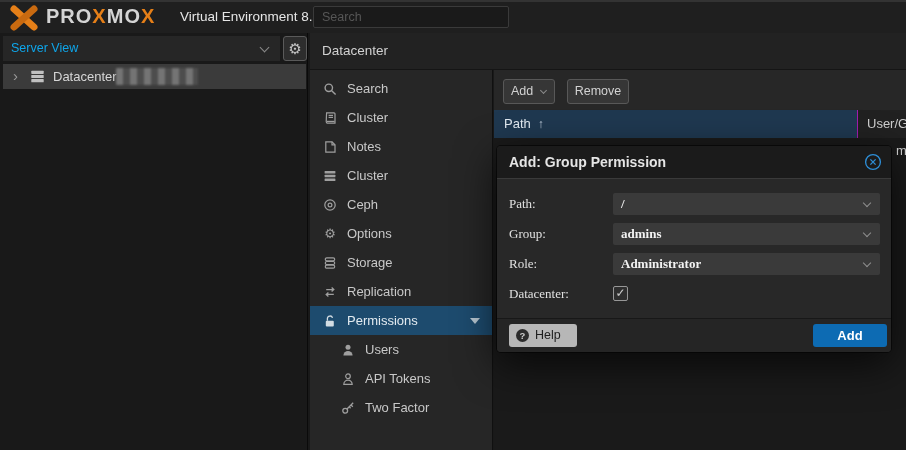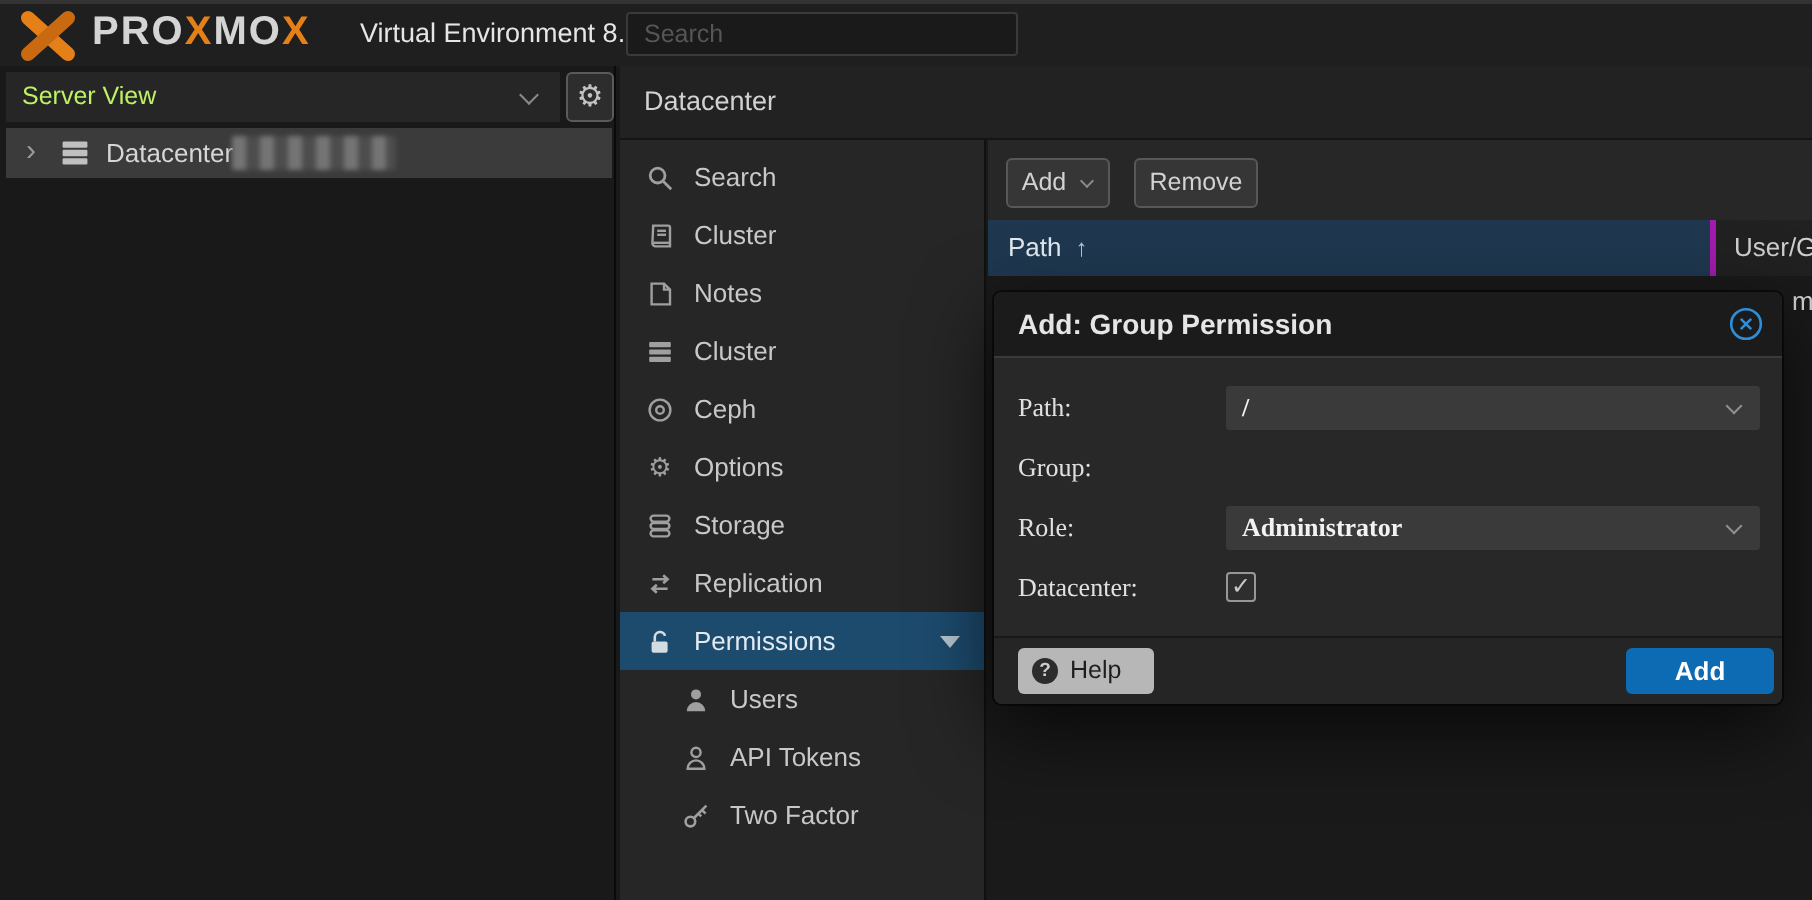--- a/index.html
+++ b/index.html
@@ -19,21 +19,21 @@
   .search-input{position:absolute;left:313px;top:4px;width:196px;height:22px;
                 background:#1a1a1a;border:1px solid #3a3a3a;color:#bdbdbd;
                 font-size:12.5px;padding:0 8px;outline:none;border-radius:2px;
                 font-family:"Liberation Sans",sans-serif;}
   .search-input::placeholder{color:#565656;}
 
   
   .sidebar{position:absolute;left:0;top:33px;width:308px;height:417px;background:#191919;
            border-right:1px solid #0a0a0a;}
   .view-bar{position:absolute;left:3px;top:3px;width:277px;height:25px;background:#262626;
-            color:#bef264;font-size:12.5px;line-height:25px;padding-left:8px;}
+            color:#0ea5e9;font-size:12.5px;line-height:25px;padding-left:8px;}
   .view-bar .chev{position:absolute;right:12px;top:8px;}
   .chev{width:7px;height:7px;border-right:1.5px solid #8a8a8a;border-bottom:1.5px solid #8a8a8a;
         transform:rotate(45deg);display:inline-block;}
   .gear-btn{position:absolute;left:283px;top:3px;width:24px;height:25px;background:#2d2d2d;
             border:1px solid #5a5a5a;border-radius:3px;color:#c3c3c3;text-align:center;
             line-height:23px;font-size:15px;cursor:pointer;}
   .tree-row{position:absolute;left:3px;top:31px;width:303px;height:25px;background:#3b3b3b;
             color:#d6d6d6;font-size:13px;line-height:25px;}
   .expander{position:absolute;left:10px;top:-1px;color:#9a9a9a;font-size:15px;}
   .tree-icon{position:absolute;left:27px;top:5px;color:#c0c0c0;}
@@ -70,21 +70,21 @@
   .toolbar{position:absolute;left:0;top:0;width:412px;height:40px;background:#272727;}
   .btn-dark{position:absolute;top:9px;height:25px;background:#363636;border:1px solid #585858;
             border-radius:3px;color:#d2d2d2;font-size:12.5px;line-height:22px;
             text-align:center;cursor:pointer;}
   .btn-add{left:9px;width:52px;padding-right:14px;}
   .btn-add .chev{position:absolute;right:8px;top:8px;width:5px;height:5px;}
   .btn-remove{left:73px;width:62px;}
   .table-header{position:absolute;left:0;top:40px;width:412px;height:28px;background:#212121;}
   .th-path{position:absolute;left:0;top:0;width:364px;height:28px;background:#1f3850;
            color:#e2eaf1;font-size:13px;line-height:28px;padding-left:10px;
-           border-right:3px solid #a21caf;cursor:pointer;}
+           border-right:1px solid #a21caf;cursor:pointer;}
   .sort{margin-left:7px;color:#b9c8d6;font-size:12px;}
   .th-user{position:absolute;left:365px;top:0;width:47px;height:28px;color:#cfcfcf;
            font-size:13px;line-height:28px;padding-left:8px;overflow:hidden;
            white-space:nowrap;cursor:pointer;}
   .table-body{position:absolute;left:0;top:68px;width:412px;height:312px;background:#1a1a1a;}
   .partial-cell{position:absolute;left:402px;top:5px;color:#d8d8d8;font-size:13px;}
 
   
   .dialog{position:absolute;left:497px;top:146px;width:394px;height:206px;background:#282828;
           border-radius:4px;box-shadow:0 12px 40px rgba(0,0,0,.7),0 0 0 1px #0c0c0c;z-index:10;}
@@ -307,20 +307,24 @@
   <div class="dialog-body">
     <div class="field-row row-path">
       <span class="field-label">Path:</span>
       <div class="combo">
         <div class="combo-value">/</div>
         <span class="chev"></span>
       </div>
     </div>
     <div class="field-row row-group">
       <span class="field-label">Group:</span>
+      <div class="combo">
+        <div class="combo-value">admins</div>
+        <span class="chev"></span>
+      </div>
     </div>
     <div class="field-row row-role">
       <span class="field-label">Role:</span>
       <div class="combo">
         <div class="combo-value">Administrator</div>
         <span class="chev"></span>
       </div>
     </div>
     <div class="field-row row-prop">
       <span class="field-label">Datacenter:</span>

